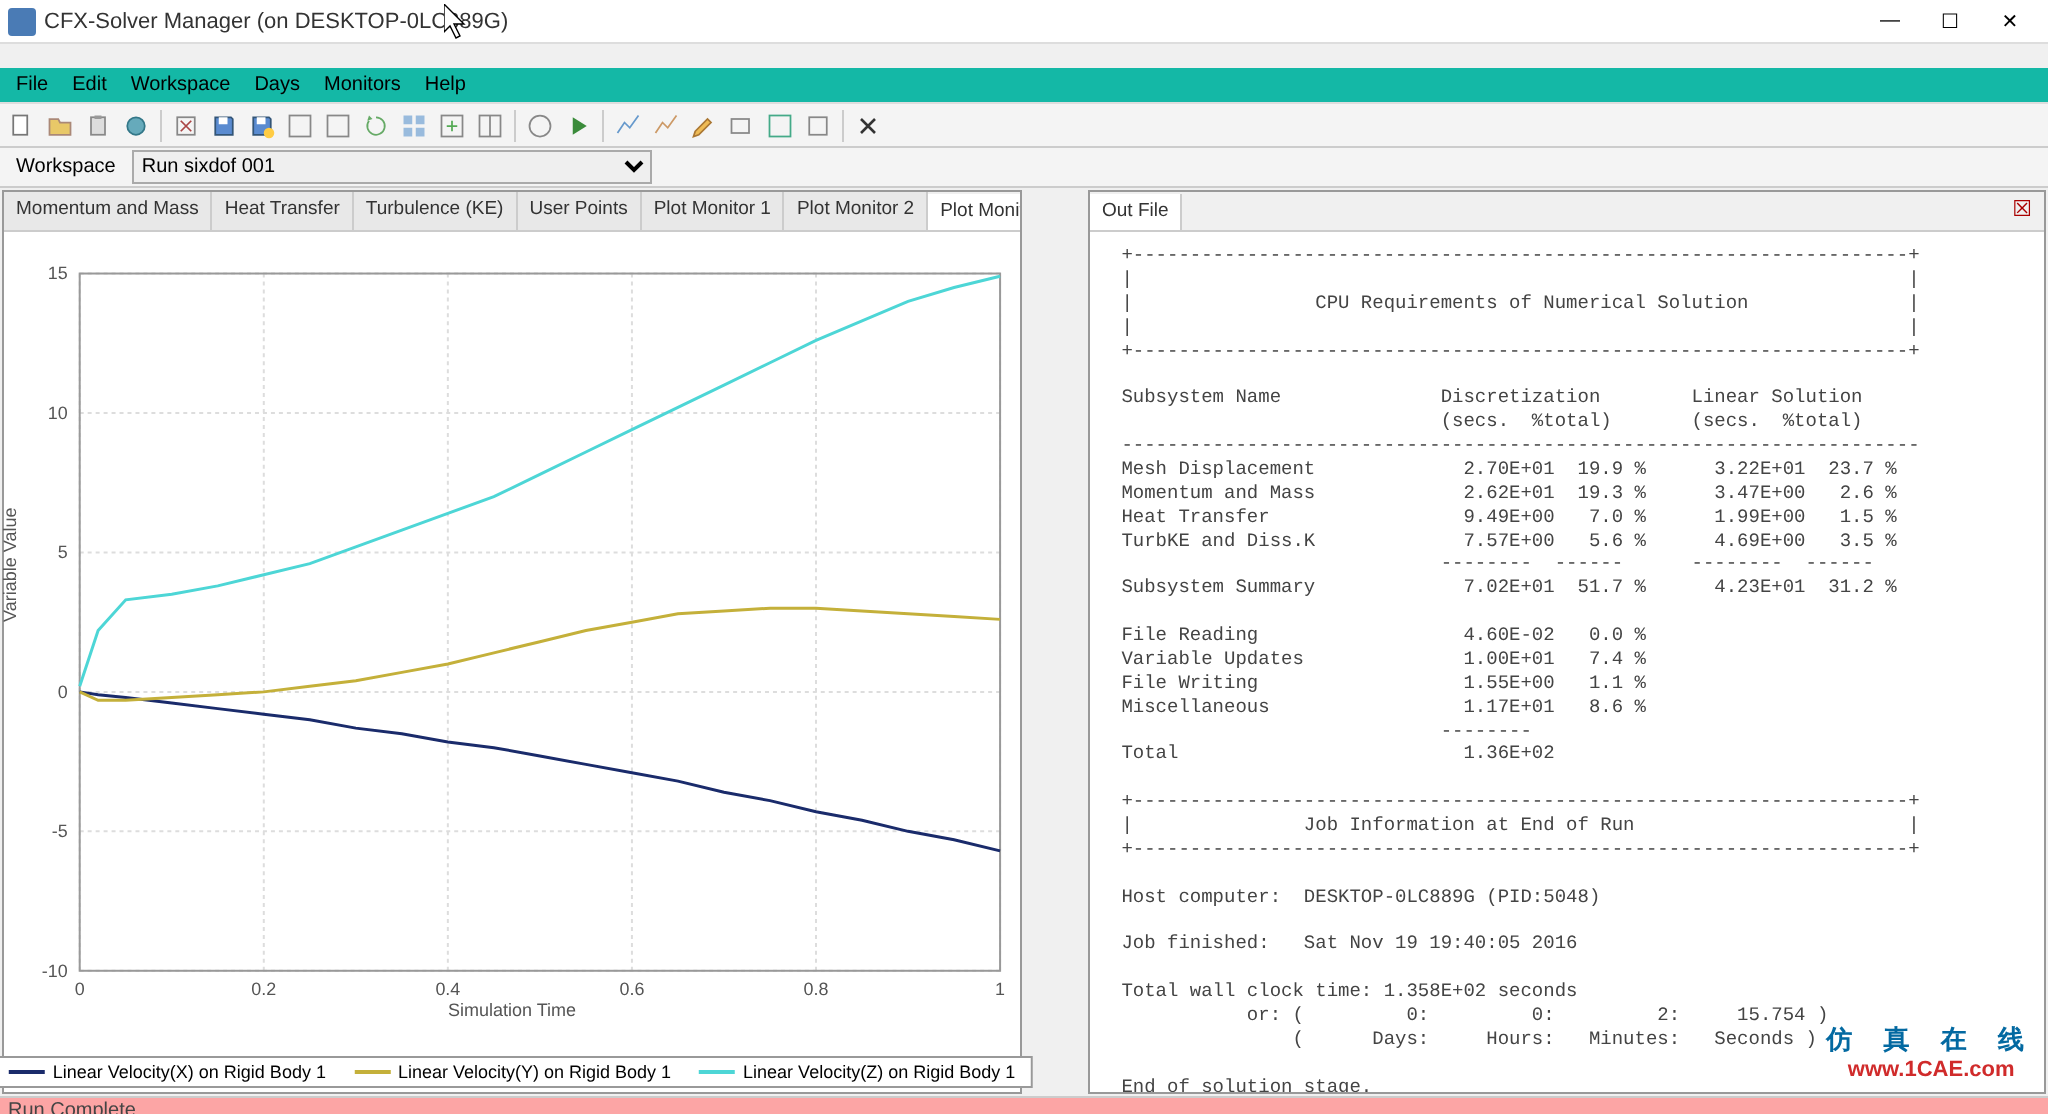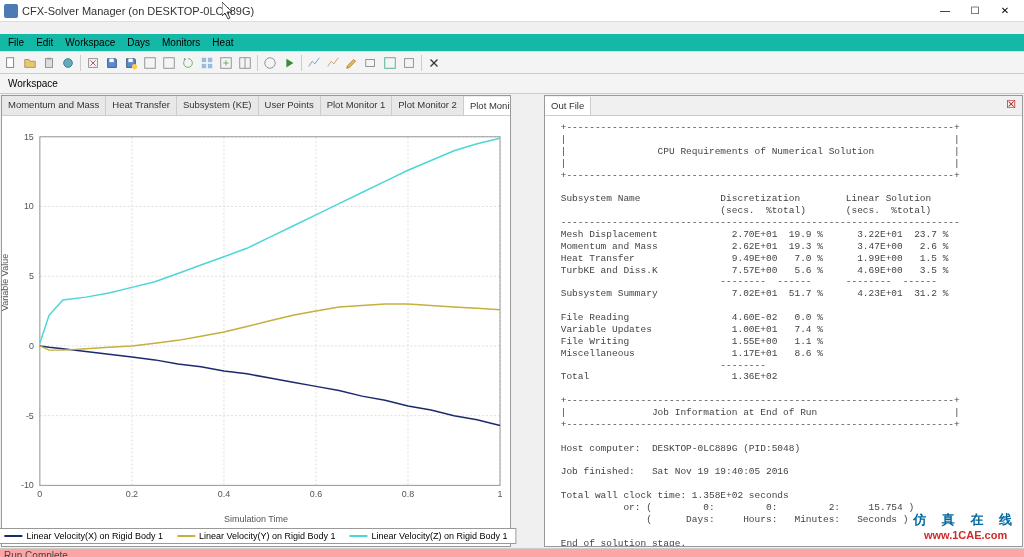--- a/index.html
+++ b/index.html
@@ -26,21 +26,21 @@
 .tab { padding: 3px 6px; font-size: 9.5px; border-right: 1px solid #ccc; cursor: pointer; white-space: nowrap; color: #333; background: #e8e8e8; }
 .tab.active { background: #fff; border-bottom: 1px solid #fff; position: relative; top: 1px; }
 .closex { margin-left: auto; padding: 2px 6px; cursor: pointer; color: #a00; }
 .chart { flex: 1; position: relative; background: #fff; }
 .output { flex: 1; padding: 6px 10px; font-family: "Courier New", monospace; font-size: 9.5px; color: #444; white-space: pre; overflow: auto; line-height: 1.25; }
 .statusbar { height: 16px; background: #fca5a5; font-size: 10px; padding: 1px 4px; border-top: 1px solid #ccc; color: #444; }
 .watermark { position: absolute; right: 6px; bottom: 16px; font-size: 13px; letter-spacing: 6px; }
 .watermark .cn { color: #0369a1; font-weight: 600;}
 .watermark .url { display: block; letter-spacing: 0; color: #d02b2b; font-size: 11px; text-align: center; font-weight: bold; }
 .ylabel { position: absolute; left: -2px; top: 50%; transform: rotate(-90deg) translateX(20px); transform-origin: left top; font-size: 9px; color: #555; }
-.xlabel { position: absolute; bottom: 22px; left: 50%; transform: translateX(-50%); font-size: 9px; color: #555; }
+.xlabel { position: absolute; bottom: 36px; left: 50%; transform: translateX(-50%); font-size: 9px; color: #555; }
 .legend { position: absolute; bottom: 2px; left: 50%; transform: translateX(-50%); border: 1px solid #999; padding: 2px 8px; background: #fff; font-size: 9px; display: flex; gap: 14px; white-space: nowrap;}
 .legend .item { display: flex; align-items: center; gap: 4px; }
 .legend .sw { width: 18px; height: 2px; }
 .cursor-arrow { position: absolute; top: 2px; left: 222px; pointer-events: none; }
 </style>
 </head>
 <body>
 
 <div class="titlebar">
   <div class="icon"></div>
@@ -54,21 +54,21 @@
     <div class="winbtn">✕</div>
   </div>
 </div>
 
 <div class="menubar">
   <span>File</span>
   <span>Edit</span>
   <span>Workspace</span>
   <span>Days</span>
   <span>Monitors</span>
-  <span>Heat</span>
+  <span>Help</span>
 </div>
 
 <div class="toolbar">
   <div class="tbtn">
       <svg viewBox="0 0 16 16">
         <rect x="3" y="2" width="8" height="11" fill="#fff" stroke="#777"></rect>
       </svg>
     </div>
   <div class="tbtn">
       <svg viewBox="0 0 16 16">
@@ -187,28 +187,31 @@
   <div class="sep"></div>
   <div class="tbtn">
       <svg viewBox="0 0 16 16">
         <path d="M4 4l8 8M12 4l-8 8" stroke="#333" stroke-width="1.5"></path>
       </svg>
     </div>
 </div>
 
 <div class="wsbar">
   <span class="lbl">Workspace</span>
+  <select>
+    <option>Run sixdof 001</option>
+  </select>
 </div>
 
 <div class="body">
   <div class="pane left">
     <div class="tabs">
       <div class="tab">Momentum and Mass</div>
       <div class="tab">Heat Transfer</div>
-      <div class="tab">Subsystem (KE)</div>
+      <div class="tab">Turbulence (KE)</div>
       <div class="tab">User Points</div>
       <div class="tab">Plot Monitor 1</div>
       <div class="tab">Plot Monitor 2</div>
       <div class="tab active">Plot Monitor 3</div>
 
     </div>
     <div class="chart">
       <div class="ylabel">Variable Value</div>
       <svg id="chartsvg" width="100%" height="100%" viewBox="0 0 510 410">
           <line x1="38" y1="10" x2="38" y2="360" stroke="#ddd" stroke-dasharray="2,2"></line>

